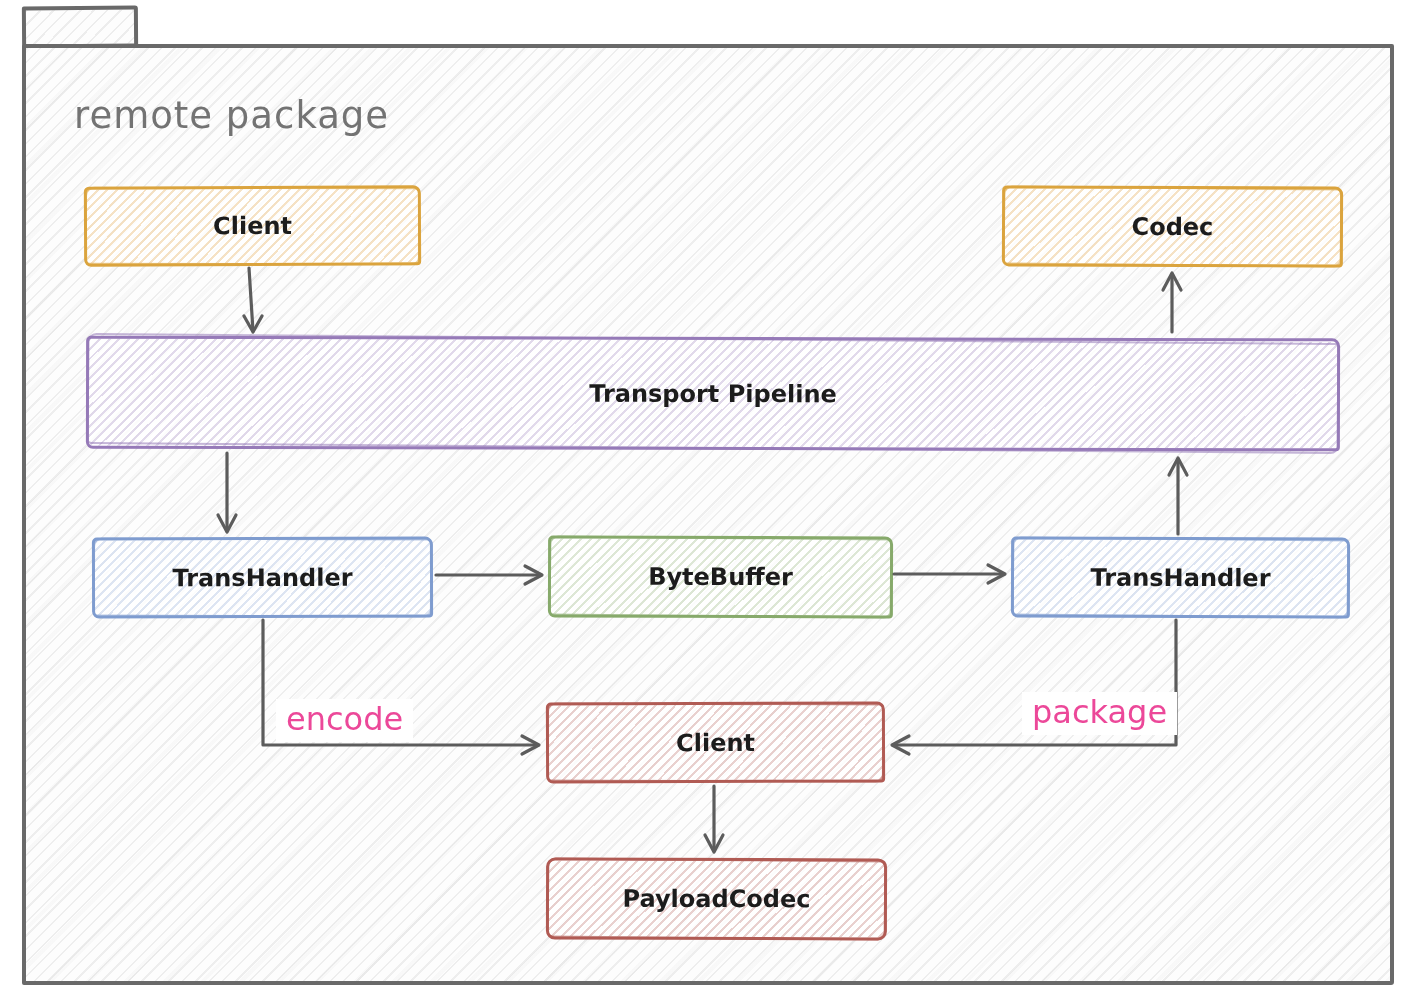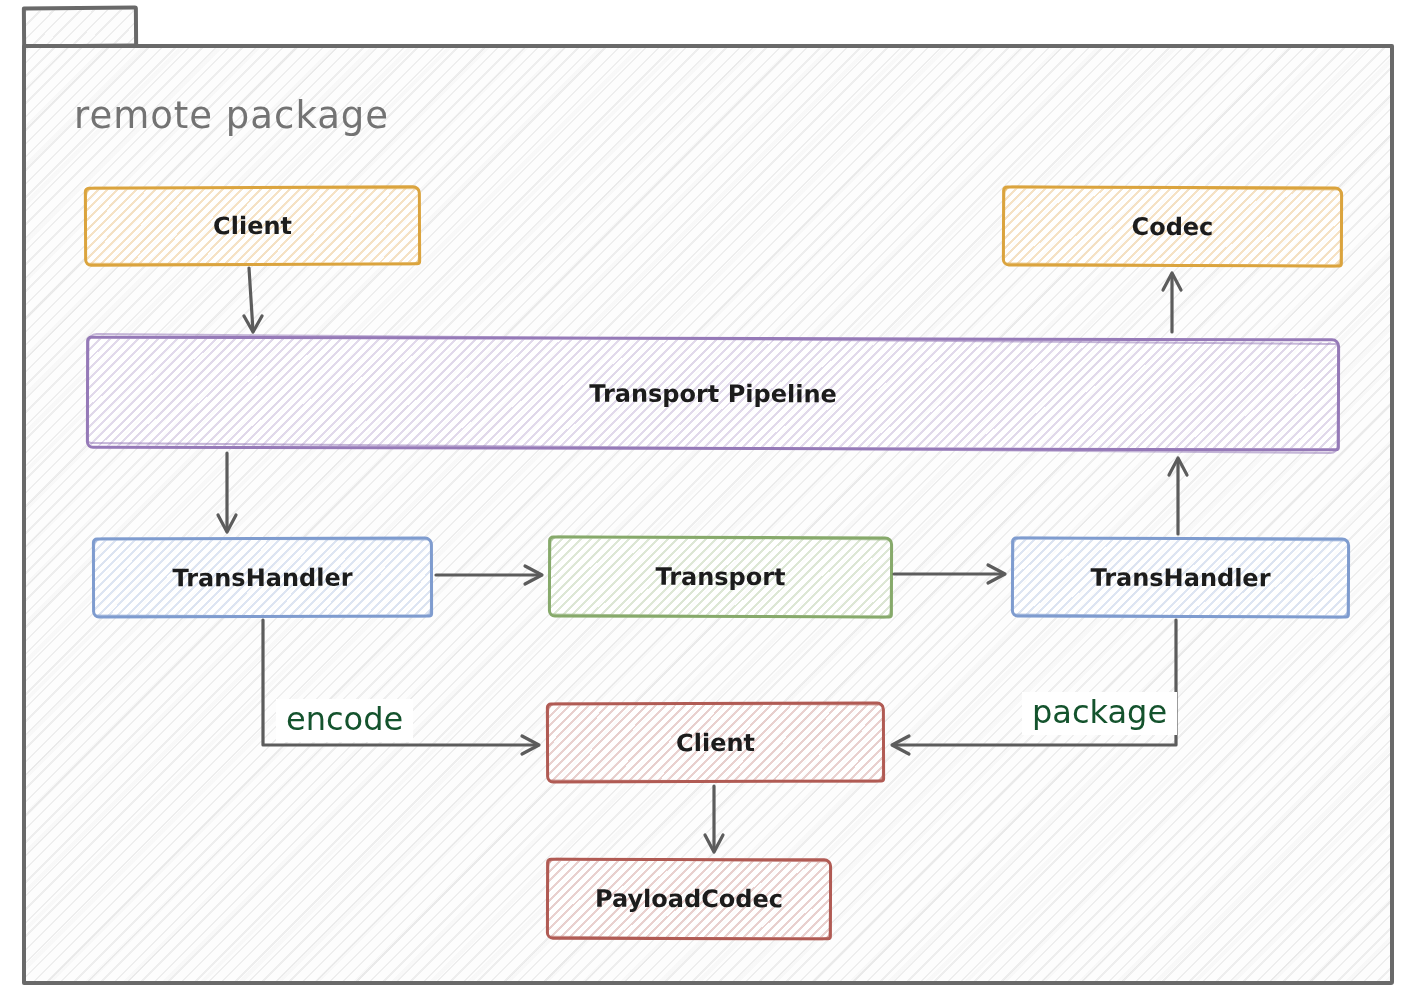--- a/index.html
+++ b/index.html
@@ -91,40 +91,40 @@
   .green  { --c: #87aa6b; --h: rgba(135,170,107,0.28); }
   .red    { --c: #b15b54; --h: rgba(177,91,84,0.28); }
 
   .n-client        { left: 84px;   top: 186px; width: 337px;  height: 80px;  transform: rotate(-0.25deg); }
   .n-server        { left: 1002px; top: 186px; width: 341px;  height: 81px;  transform: rotate(0.2deg); }
   .n-pipeline      { left: 86px;   top: 337px; width: 1254px; height: 113px; transform: rotate(0.12deg); }
   .n-th-left       { left: 92px;   top: 537px; width: 341px;  height: 81px;  transform: rotate(-0.15deg); }
   .n-bytebuffer    { left: 548px;  top: 536px; width: 345px;  height: 82px;  transform: rotate(0.15deg); }
   .n-th-right      { left: 1011px; top: 537px; width: 339px;  height: 81px;  transform: rotate(0.18deg); }
   .n-codec         { left: 546px;  top: 702px; width: 339px;  height: 81px;  transform: rotate(-0.2deg); }
-  .n-payloadcodec  { left: 546px;  top: 858px; width: 286px;  height: 82px;  transform: rotate(0.15deg); }
+  .n-payloadcodec  { left: 546px;  top: 858px; width: 341px;  height: 82px;  transform: rotate(0.15deg); border-radius: 9px; }
 
   
   .edges-layer {
     position: absolute;
     left: 0; top: 0;
     width: 1404px; height: 998px;
     pointer-events: none;
   }
   .edges-layer path {
     fill: none;
     stroke: #5c5c5c;
     stroke-width: 3.2;
     stroke-linecap: round;
     stroke-linejoin: round;
   }
   .edge-label {
     position: absolute;
     font-size: 32px;
-    color: #14532d;
+    color: #ec4899;
     background: #ffffff;
     padding: 3px 10px 5px 10px;
     line-height: 1.1;
     white-space: nowrap;
   }
   .l-encode { left: 276px;  top: 699px; }
   .l-decode { left: 1022px; top: 692px; }
 </style>
 </head>
 <body>
@@ -141,21 +141,21 @@
   <div class="node orange n-server">
     <span class="node-label">Codec</span>
   </div>
   <div class="node purple n-pipeline">
     <span class="node-label">Transport Pipeline</span>
   </div>
   <div class="node blue n-th-left">
     <span class="node-label">TransHandler</span>
   </div>
   <div class="node green n-bytebuffer">
-    <span class="node-label">Transport</span>
+    <span class="node-label">ByteBuffer</span>
   </div>
   <div class="node blue n-th-right">
     <span class="node-label">TransHandler</span>
   </div>
   <div class="node red n-codec">
     <span class="node-label">Client</span>
   </div>
   <div class="node red n-payloadcodec">
     <span class="node-label">PayloadCodec</span>
   </div>

